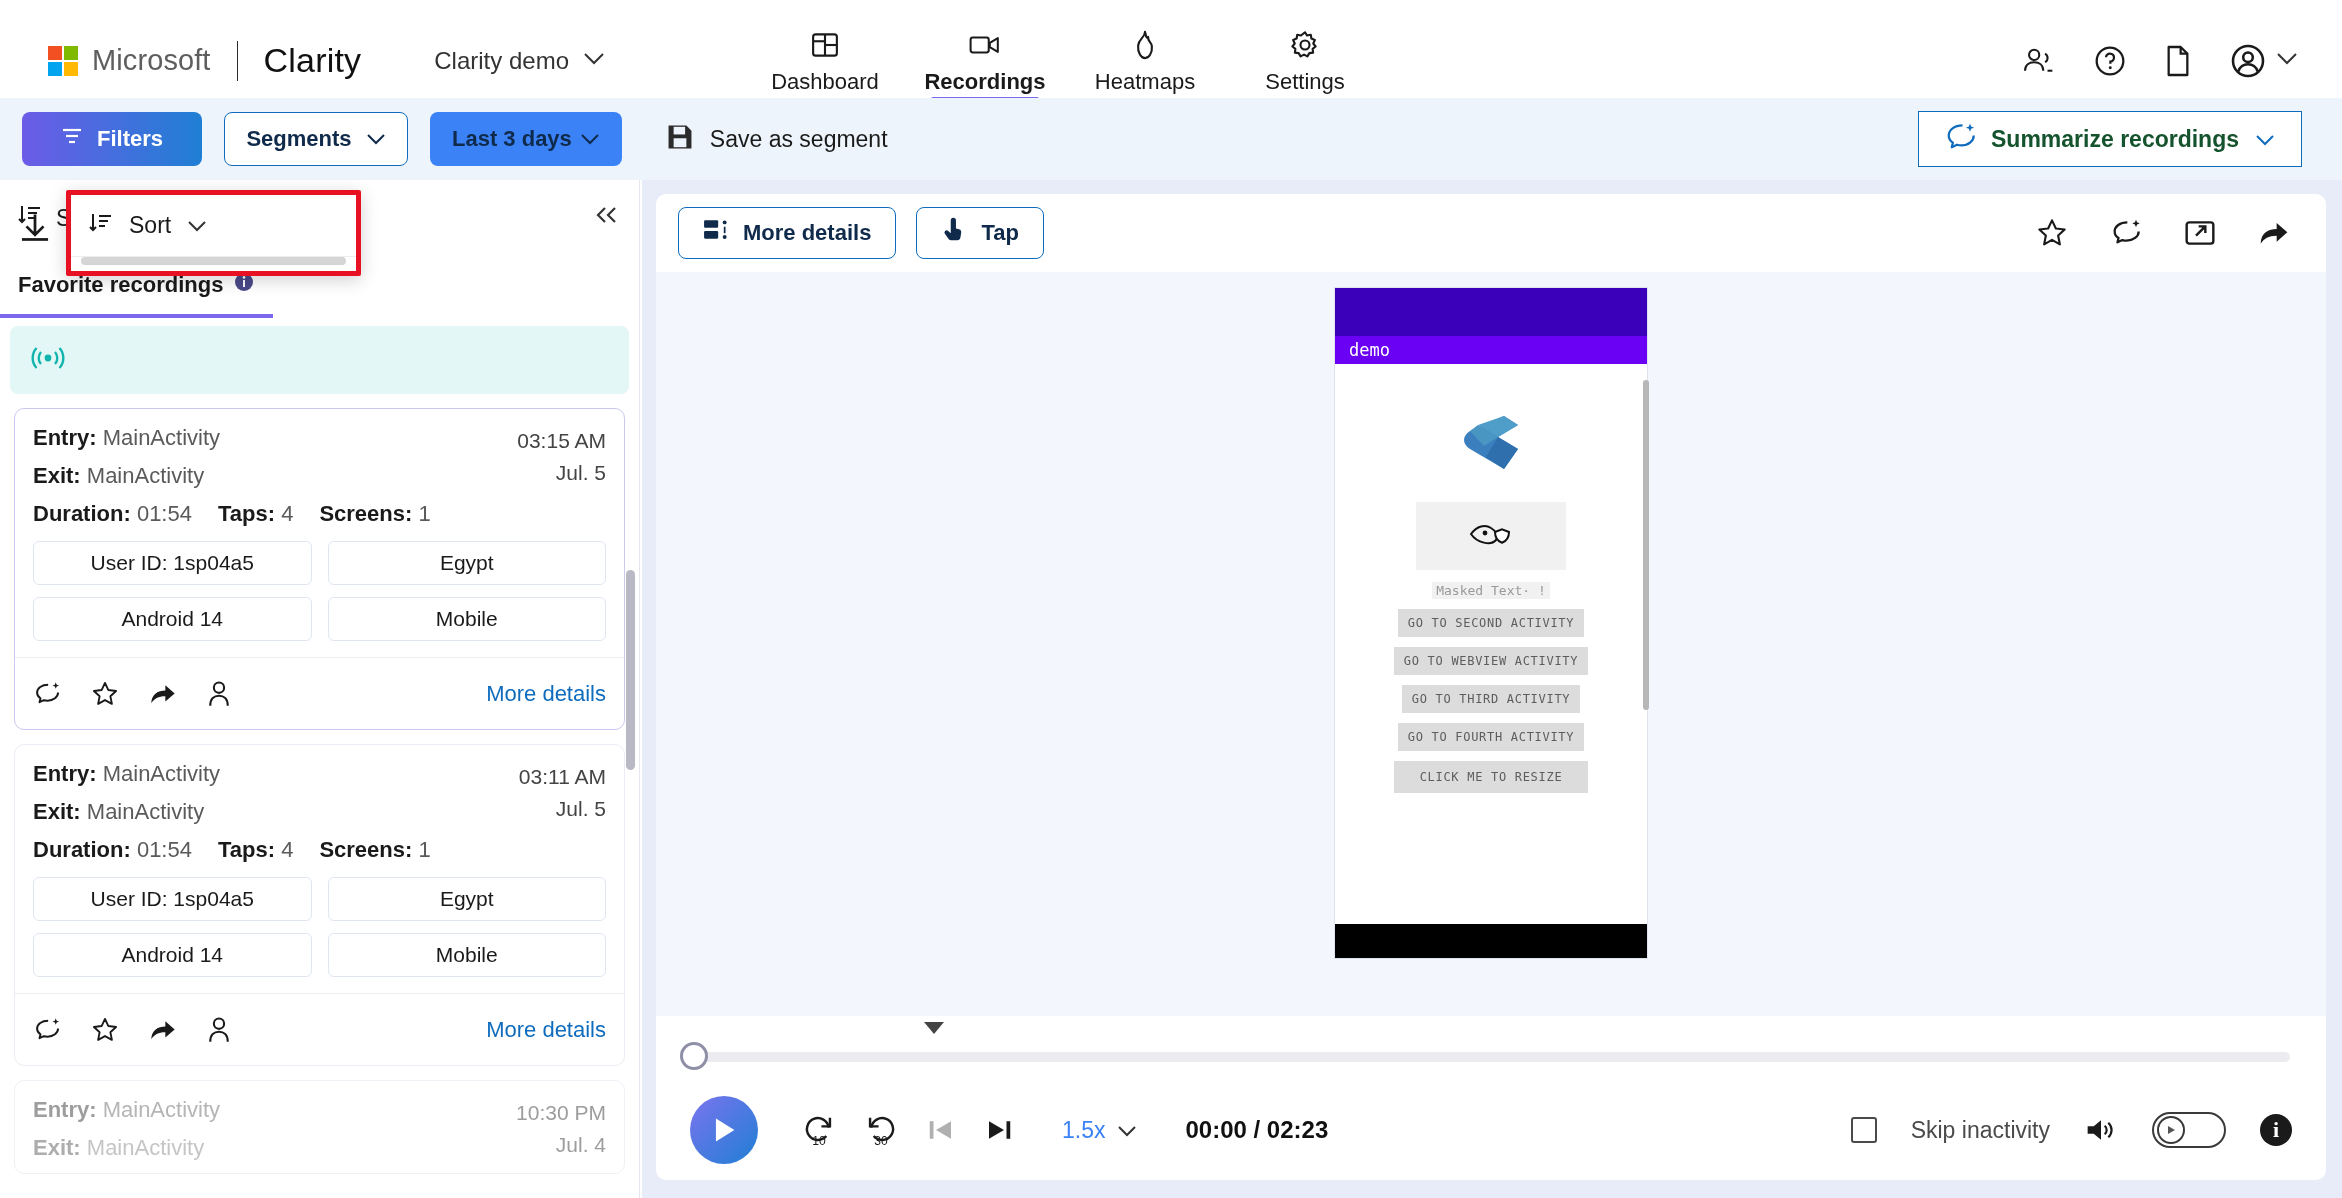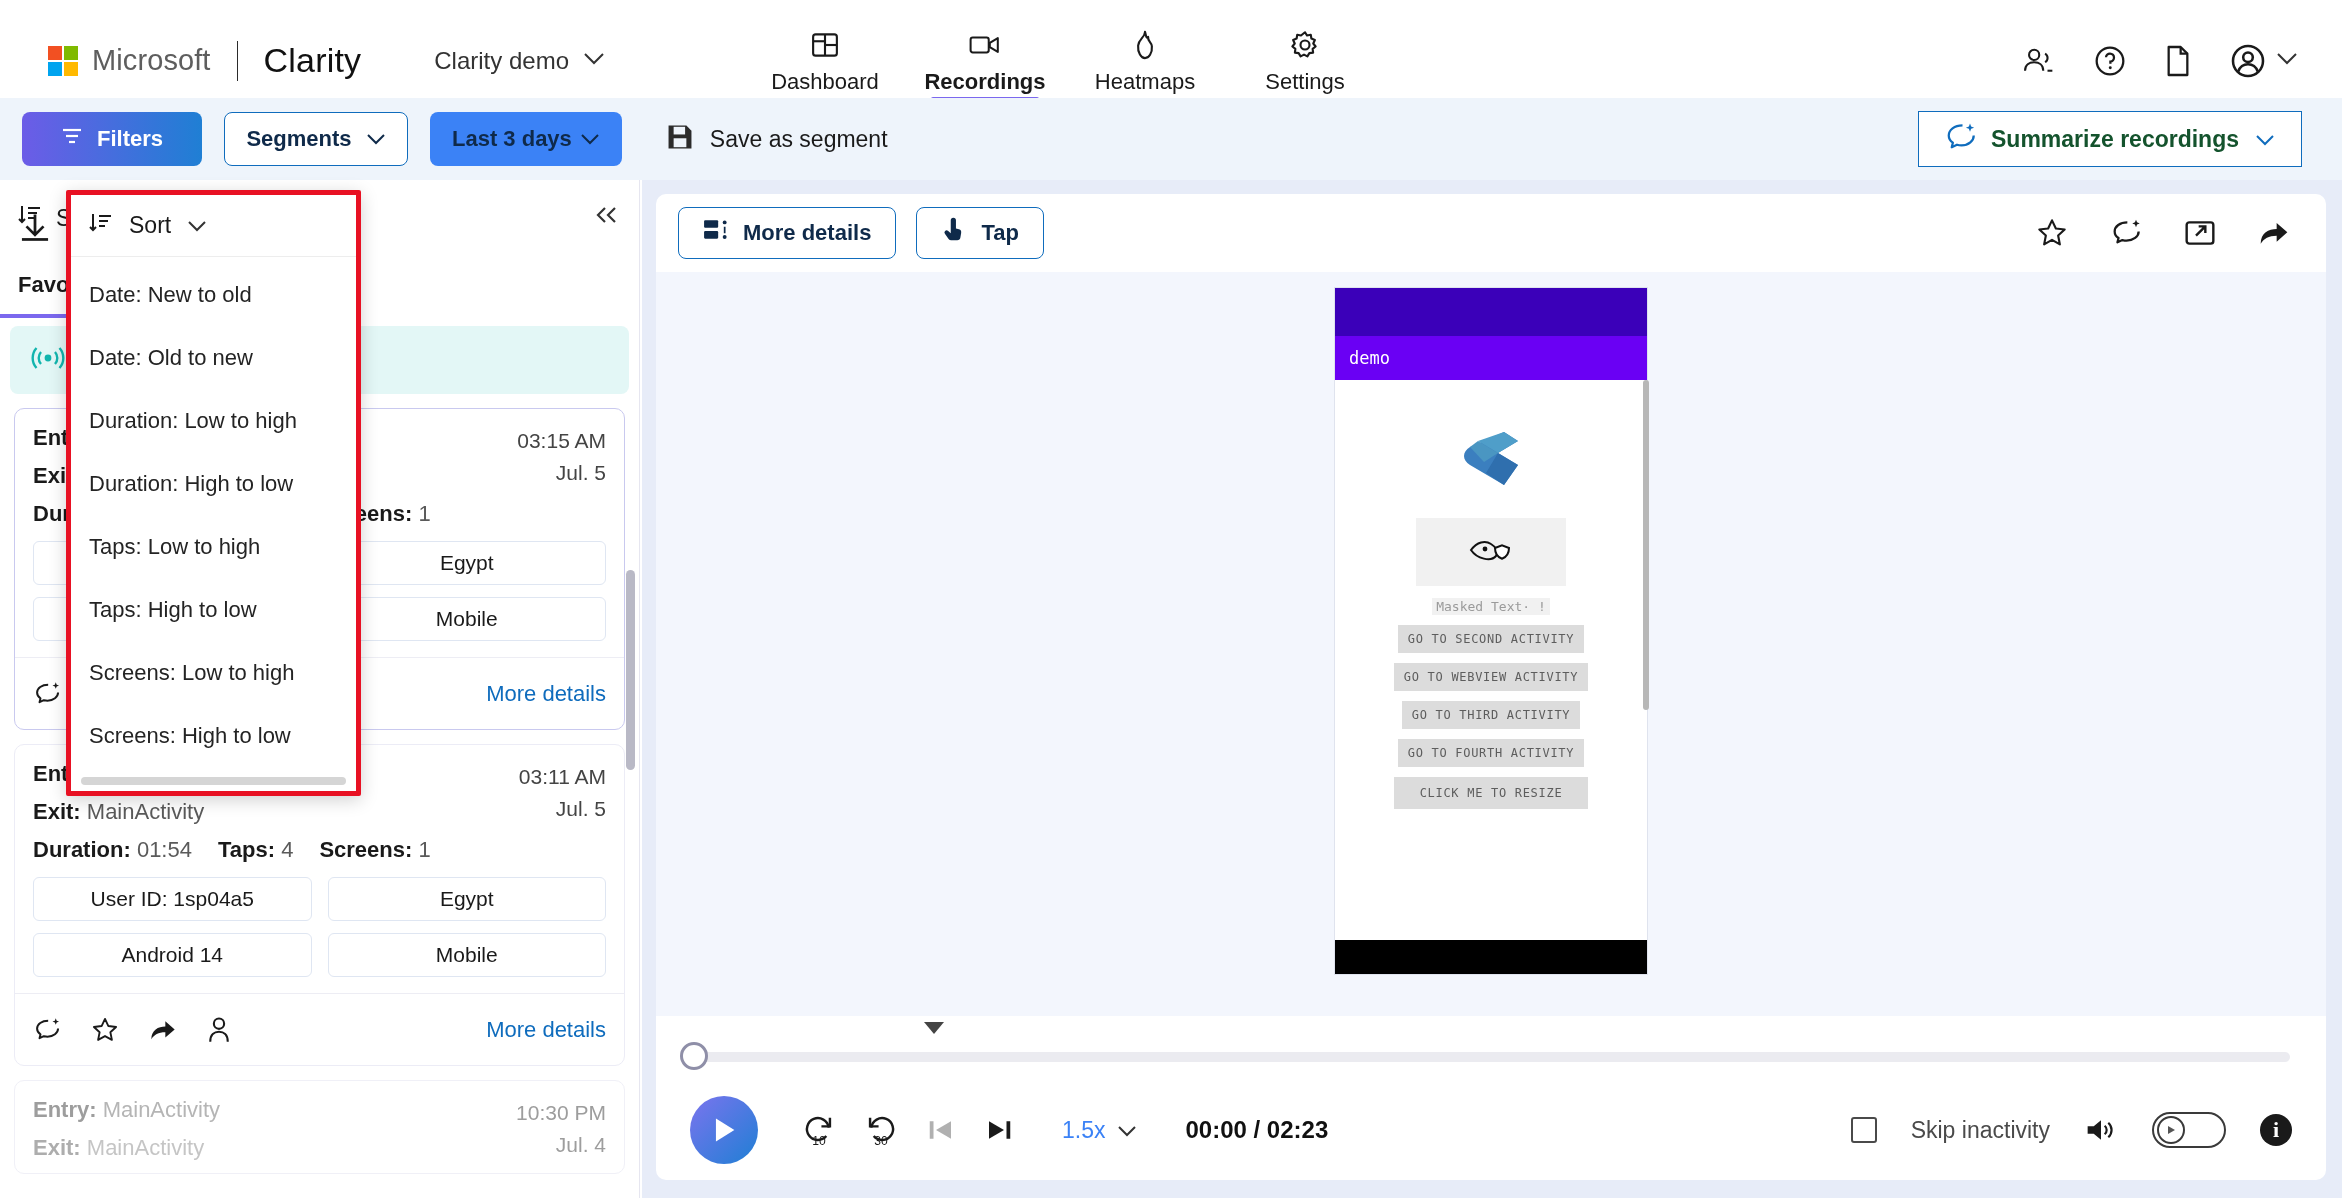--- a/index.html
+++ b/index.html
@@ -145,21 +145,21 @@
   .pt-right { margin-left: auto; display: flex; align-items: center; gap: 42px; margin-right: 14px; }
 
   .stage {
     height: 744px; background: #f3f6fd; display: flex; align-items: flex-start; justify-content: center;
     position: relative; overflow: hidden;
   }
   .phone {
     width: 312px; margin-top: 16px; background: #fff; position: relative; box-shadow: 0 0 0 1px #dfe3ee;
   }
   .phone-statusbar { height: 48px; background: #3b00b9; }
-  .phone-appbar { height: 44px; background: #6a00f4; display: flex; align-items: center; padding: 0 14px; }
+  .phone-appbar { height: 28px; background: #6a00f4; display: flex; align-items: center; padding: 0 14px; }
   .phone-appbar .t { color: #fff; font-size: 17px; font-family: "DejaVu Sans Mono", monospace; }
   .phone-body { height: 560px; background: #fff; display: flex; flex-direction: column; align-items: center; padding-top: 42px; }
   .clarity-c { width: 74px; height: 74px; margin-bottom: 22px; }
   .masked-box { width: 150px; height: 68px; background: #f1f1f1; display: flex; align-items: center; justify-content: center; }
   .masked-text { font-size: 13px; color: #9a9a9a; background: #f1f1f1; margin: 12px 0 10px 0; padding: 1px 4px; font-family: "DejaVu Sans Mono", monospace; }
   .phone-btn {
     background: #dcdcdc; color: #5d5d5d; font-size: 12px; letter-spacing: .7px;
     padding: 7px 10px; margin-bottom: 10px; text-align: center; font-family: "DejaVu Sans Mono", monospace;
   }
   .phone-btn.wide { padding: 9px 26px; }
@@ -550,30 +550,20 @@
           <line x1="10" y1="9" x2="19" y2="9" stroke="#1a1a1a" stroke-width="2"></line>
           <line x1="10" y1="14" x2="16" y2="14" stroke="#1a1a1a" stroke-width="2"></line>
         </svg>
     </span>
     <span>Sort</span>
     <span>
       <svg width="20" height="13" viewBox="0 0 20 13">
           <path d="M2 2 L10 10 L18 2" stroke="#333" stroke-width="2" fill="none"></path>
         </svg>
     </span>
-  </div>
-  <div class="sort-list">
-    <div class="sort-item">Date: New to old</div>
-    <div class="sort-item">Date: Old to new</div>
-    <div class="sort-item">Duration: Low to high</div>
-    <div class="sort-item">Duration: High to low</div>
-    <div class="sort-item">Taps: Low to high</div>
-    <div class="sort-item">Taps: High to low</div>
-    <div class="sort-item">Screens: Low to high</div>
-    <div class="sort-item">Screens: High to low</div>
   </div>
   <div class="sort-menu-bottom"></div>
 </div>
 
 <div class="player">
   <div class="player-toolbar">
     <div class="pt-btn">
       <span>
         <svg width="26" height="24" viewBox="0 0 24 22">
             <rect x="1" y="2" width="13" height="7" rx="1" fill="#0f2a4a"></rect>

